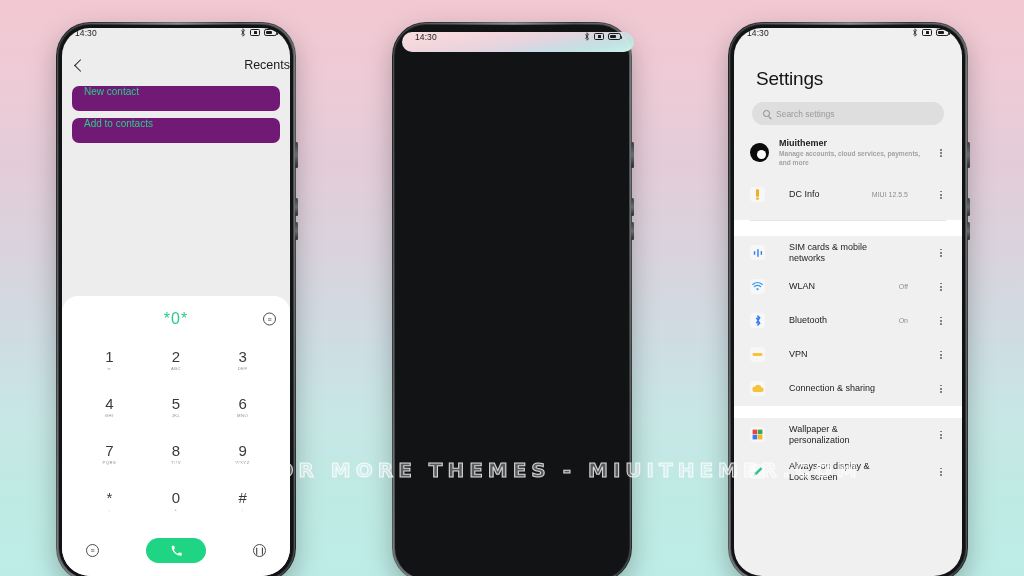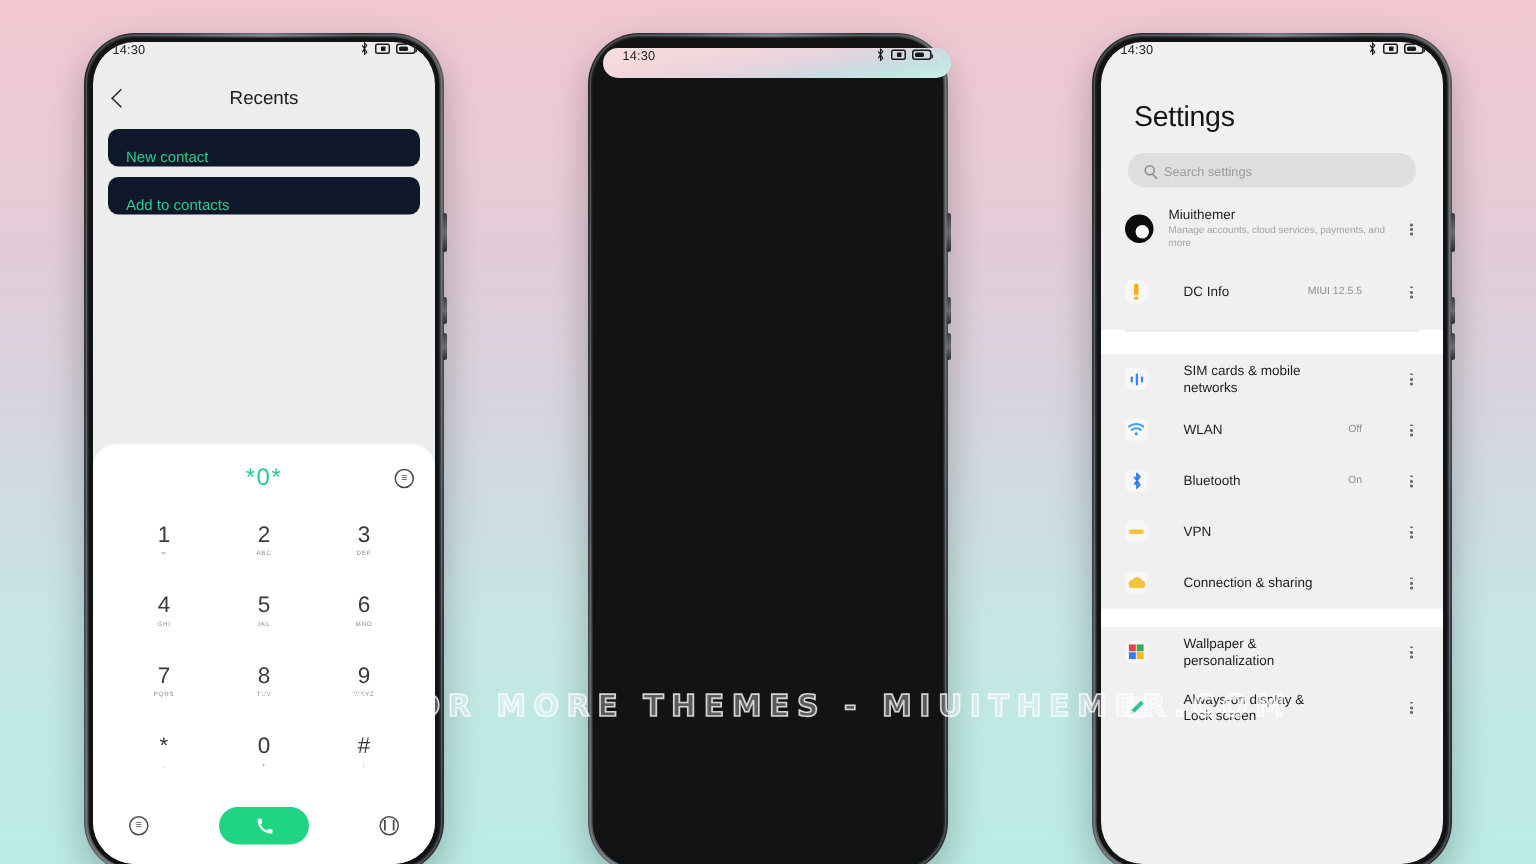--- a/index.html
+++ b/index.html
@@ -86,27 +86,27 @@
   .p1-header {
     height: 34px; display:flex; align-items:center; padding:0 14px;
     position:relative;
   }
   .back-chevron {
     width:9px; height:9px;
     border-left:1.6px solid #222; border-bottom:1.6px solid #222;
     transform: rotate(45deg);
   }
   .p1-title {
-    position:absolute; left:0; right:0; text-align:center;
+    position:absolute; left:0; right:0; text-align:right;
     font-size:12.5px; color:#1c1c1c; font-weight:400;
   }
   .p1-actions { padding: 4px 10px 0; display:flex; flex-direction:column; gap:7px; }
   .p1-action {
-    background:#0f172a; border-radius:7px; height:25px;
-    display:flex; align-items:flex-end; padding:0 12px;
+    background:#701a75; border-radius:7px; height:25px;
+    display:flex; align-items:flex-start; padding:0 12px;
     color:#29cc8a; font-size:10px;
   }
   .p1-spacer { flex:1; }
 
   .keypad {
     background:#fff;
     border-radius:16px 16px 0 0;
     padding: 6px 0 0;
     height: 280px;
     display:flex; flex-direction:column;
@@ -158,21 +158,21 @@
   .p3-search .magnify::after { content:""; position:absolute; right:-2.5px; bottom:-2px; width:3.5px; height:1.1px; background:#8a8a8a; transform:rotate(45deg); }
   .p3-search span { font-size:8.5px; color:#9a9a9a; }
 
   .p3-list { flex:1; overflow:hidden; }
   .acct-row { display:flex; align-items:center; padding: 13px 16px 10px; gap:10px;}
   .acct-av {
     width:19px; height:19px; border-radius:50%;
     background:#0b0b0b; flex:none; position:relative; overflow:hidden;
   }
   .acct-av::after{content:"";position:absolute;width:9px;height:9px;border-radius:50%;background:#fff;left:7px;top:7px;}
-  .acct-txt { flex:1; }
+  .acct-txt { flex:1;font-weight:bold; }
   .acct-name { font-size:9px; color:#1d1d1d; }
   .acct-sub { font-size:6.6px; color:#a3a3a3; margin-top:2px; line-height:1.35; max-width:145px;}
   .dots { width:10px; display:flex; flex-direction:column; align-items:center; gap:1.6px; flex:none;}
   .dots i { width:1.6px; height:1.6px; border-radius:50%; background:#6c6c6c; display:block;}
 
   .srow { display:flex; align-items:center; padding: 0 16px; height:34px; gap:24px;}
   .srow .sic { width:15px; height:15px; border-radius:4px; display:flex; align-items:center; justify-content:center; flex:none; background:#f7f7f7;}
   .srow .slabel { flex:1; font-size:9px; color:#1d1d1d; line-height:1.25; }
   .srow .sval { font-size:7px; color:#8e8e8e; margin-right:4px; }
   .sep-white { height:16px; background:#fff; }

